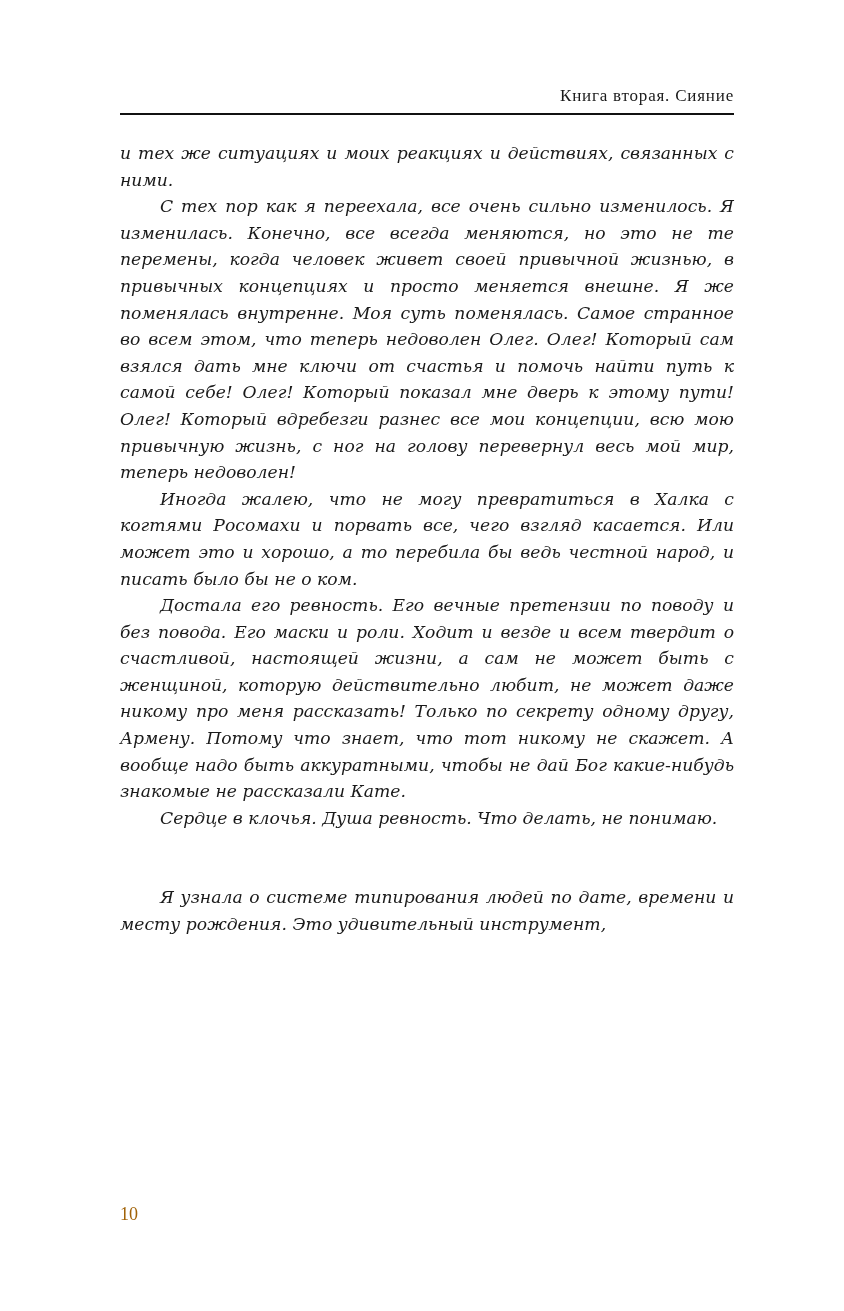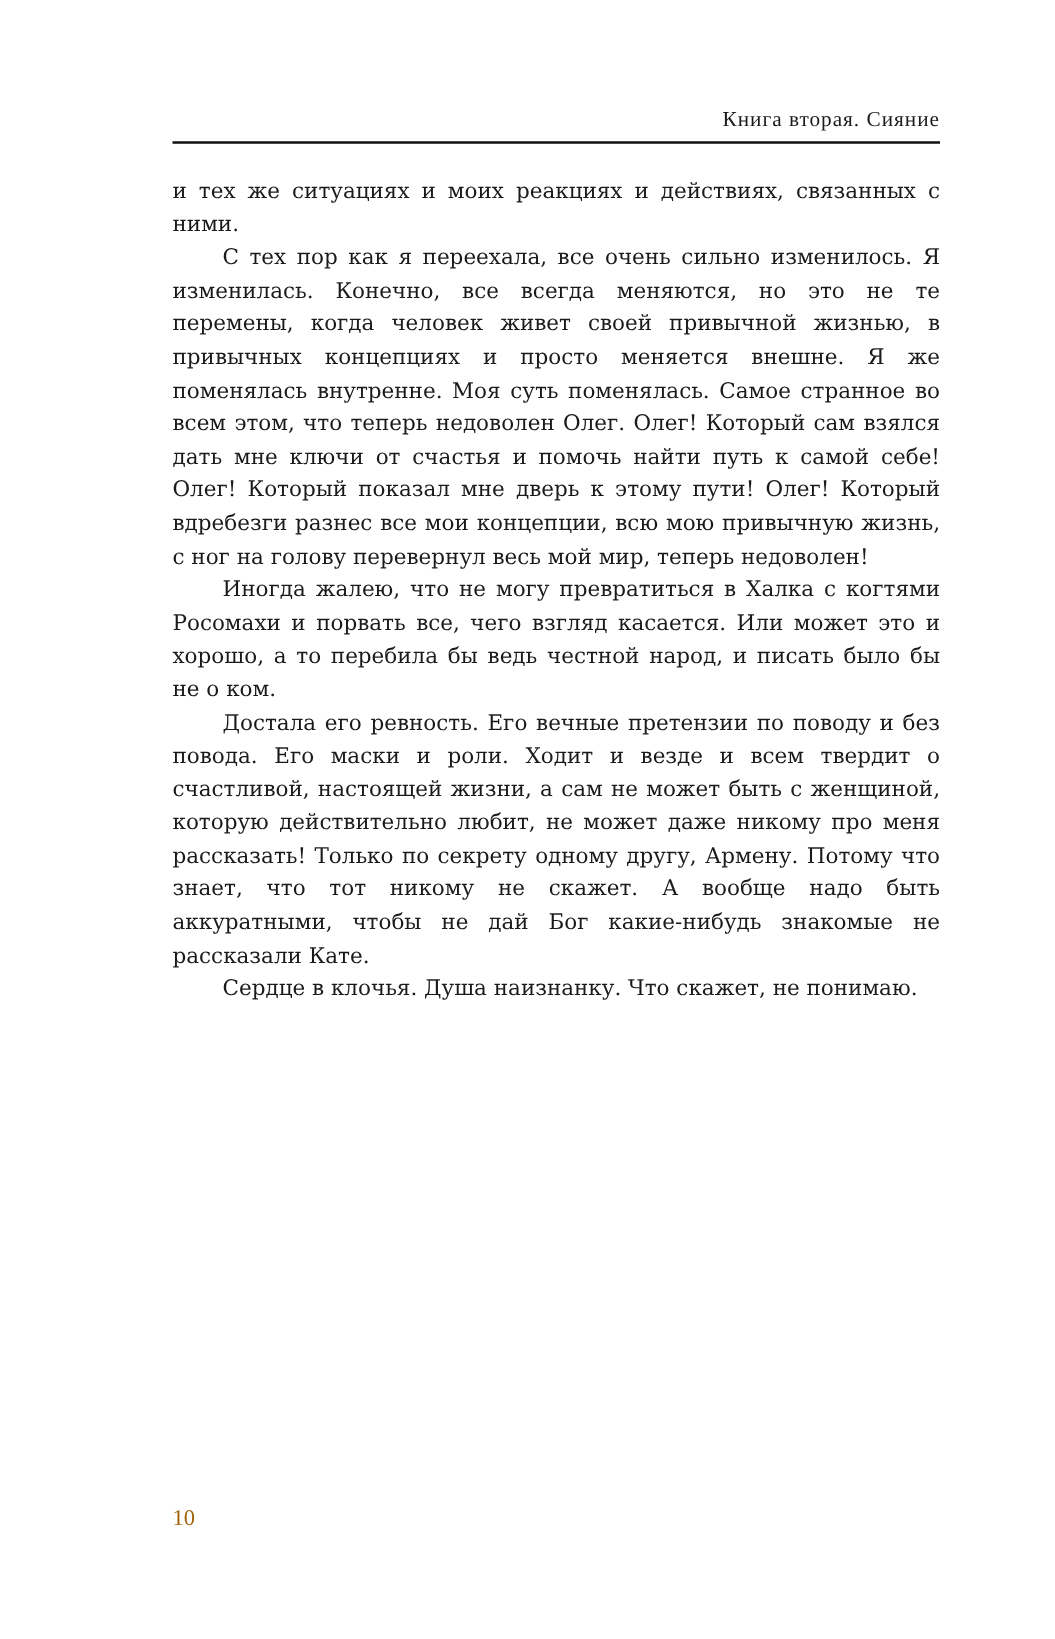--- a/index.html
+++ b/index.html
@@ -9,21 +9,21 @@
     }
     body {
       width: 844px;
       height: 1311px;
       position: relative;
       overflow: hidden;
       color: #1a1a1a;
     }
     .page {
       position: absolute;
-      left: 138px;
+      left: 120px;
       top: 0;
       width: 614px;
       height: 964px;
     }
     .running-head {
       position: absolute;
       right: 0;
       top: 86px;
       font-family: "Liberation Serif", "DejaVu Serif", serif;
       font-size: 17px;
@@ -37,20 +37,21 @@
       width: 614px;
       height: 2px;
       background: #111111;
     }
     .body-text {
       position: absolute;
       left: 0;
       top: 140px;
       width: 614px;
       font-family: "DejaVu Serif", "Liberation Serif", serif;
+      font-style: italic;
       font-size: 17.2px;
       line-height: 26.6px;
       text-align: justify;
       hyphens: manual;
       color: #1a1a1a;
     }
     .body-text p {
       margin: 0;
       text-indent: 40px;
     }
@@ -74,18 +75,19 @@
 
 <div class="page">
   <div class="running-head">Книга вторая. Сияние</div>
   <div class="head-rule"></div>
 
   <div class="body-text">
     <p class="cont">и тех же ситуациях и моих реакциях и действиях, связанных с ними.</p>
     <p>С тех пор как я переехала, все очень сильно изменилось. Я изменилась. Конечно, все всегда меняются, но это не те перемены, когда человек живет своей привычной жизнью, в привычных концепциях и просто меняется внешне. Я же поменялась внутренне. Моя суть поменялась. Самое странное во всем этом, что теперь недоволен Олег. Олег! Который сам взялся дать мне ключи от счастья и помочь найти путь к самой себе! Олег! Который показал мне дверь к этому пути! Олег! Который вдребезги разнес все мои концепции, всю мою привычную жизнь, с ног на голову перевернул весь мой мир, теперь недоволен!</p>
     <p>Иногда жалею, что не могу превратиться в Халка с когтями Росомахи и порвать все, чего взгляд касается. Или может это и хорошо, а то перебила бы ведь честной народ, и писать было бы не о ком.</p>
     <p>Достала его ревность. Его вечные претензии по поводу и без повода. Его маски и роли. Ходит и везде и всем твердит о счастливой, настоящей жизни, а сам не может быть с женщиной, которую действительно любит, не может даже никому про меня рассказать! Только по секрету одному другу, Армену. Потому что знает, что тот никому не скажет. А вообще надо быть аккуратными, чтобы не дай Бог какие-нибудь знакомые не рассказали Кате.</p>
-    <p>Сердце в клочья. Душа наизнанку. Что скажет, не понимаю.</p>
+    <p>Сердце в клочья. Душа ревность. Что делать, не понимаю.</p>
     <div class="section-gap"></div>
+    <p>Я узнала о системе типирования людей по дате, времени и месту рождения. Это удивительный инструмент,</p>
   </div>
 
   <div class="folio">10</div>
 </div>
 
 </body></html>

